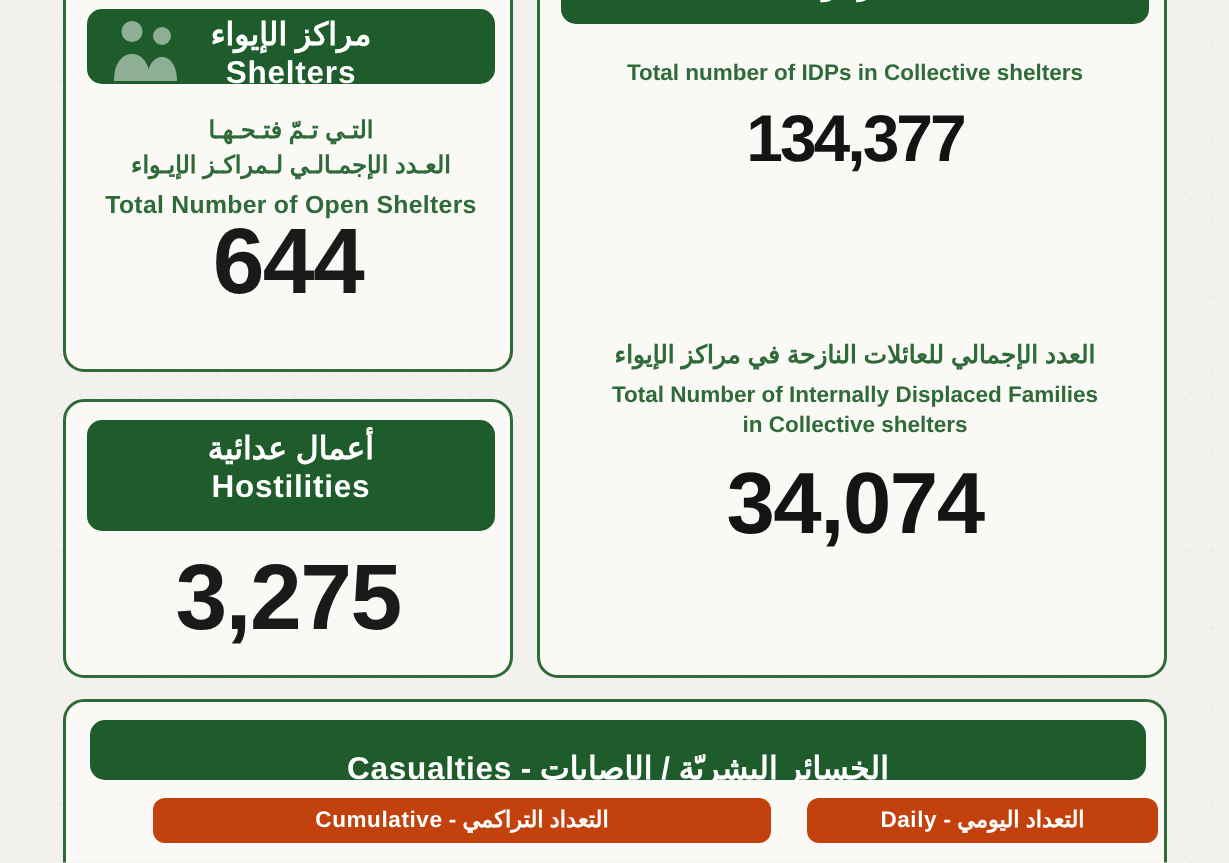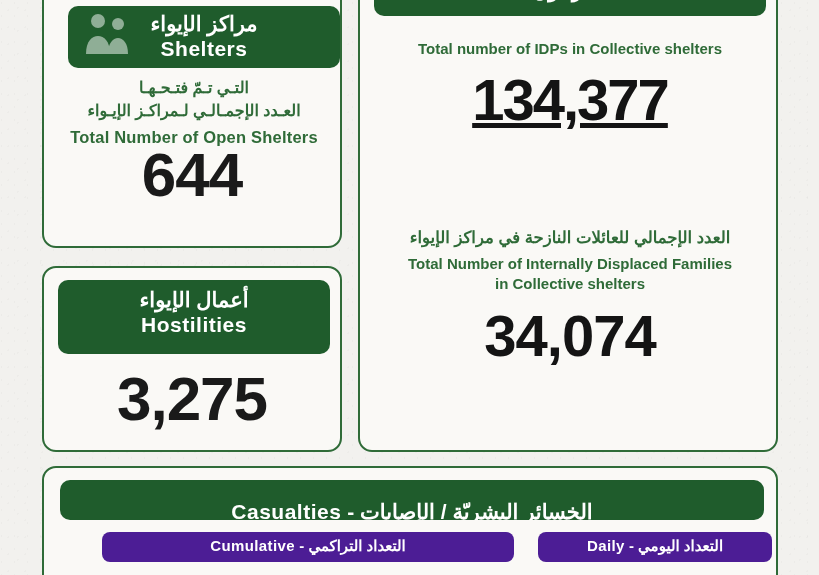--- a/index.html
+++ b/index.html
@@ -70,24 +70,24 @@
   
   #shelters-card {
     left: 42px;
     top: -26px;
     width: 300px;
     height: 274px;
     padding: 0 14px 10px 14px;
   }
   #shelters-pill {
     position: absolute;
-    left: 24px;
+    left: 14px;
     top: 30px;
     width: 272px;
-    height: 62px;
+    height: 50px;
   }
   .shelter-labels {
     position: absolute;
     left: 12px;
     top: 100px;
     width: 276px;
     text-align: center;
   }
   .lbl-ar {
     color: #2f6b38;
@@ -180,21 +180,21 @@
     margin-top: 5px;
     line-height: 1.35;
   }
   .huge-num {
     color: #141414;
     font-weight: 800;
     text-align: center;
     letter-spacing: -2px;
     margin-top: 12px;
   }
-  #idp-num { font-size: 58px; line-height: 1; text-decoration: underline; }
+  #idp-num { font-size: 44px; line-height: 1; }
   #families-num { font-size: 58px; line-height: 1; font-weight: 700; letter-spacing: -1px; }
 
   
   #casualties-card {
     left: 42px;
     top: 466px;
     width: 736px;
     height: 130px;
   }
   #casualties-pill {
@@ -209,21 +209,21 @@
     font-size: 21px;
     font-weight: 700;
     color: #fff;
     direction: rtl;
     letter-spacing: 0.5px;
   }
   .sub-pill {
     position: absolute;
     top: 64px;
     height: 30px;
-    background: #4c1d95;
+    background: #c2410c;
     border-radius: 8px;
     color: #fff;
     text-align: center;
     padding-top: 5px;
     font-size: 15px;
     font-weight: 700;
     direction: rtl;
     letter-spacing: 0.4px;
   }
   #sub-cumulative { left: 58px; width: 412px; }
@@ -251,21 +251,21 @@
       <div class="lbl-ar">التـي   تـمّ   فتـحـهـا</div>
       <div class="lbl-ar">العـدد الإجمـالـي لـمراكـز الإيـواء</div>
       <div class="lbl-en">Total Number of Open Shelters</div>
     </div>
 
     <div class="big-num" id="shelters-num">644</div>
   </div>
 
   <div class="card" id="hostilities-card">
     <div class="pill" id="hostilities-pill">
-      <div class="ar">أعمال الإيواء</div>
+      <div class="ar">أعمال عدائية</div>
       <div class="en">Hostilities</div>
     </div>
     <div class="big-num" id="hostilities-num">3,275</div>
   </div>
 
   <div class="card" id="idp-card">
 
     <div class="pill" id="idp-pill">
       <div class="ar">النازحون</div>
     </div>

